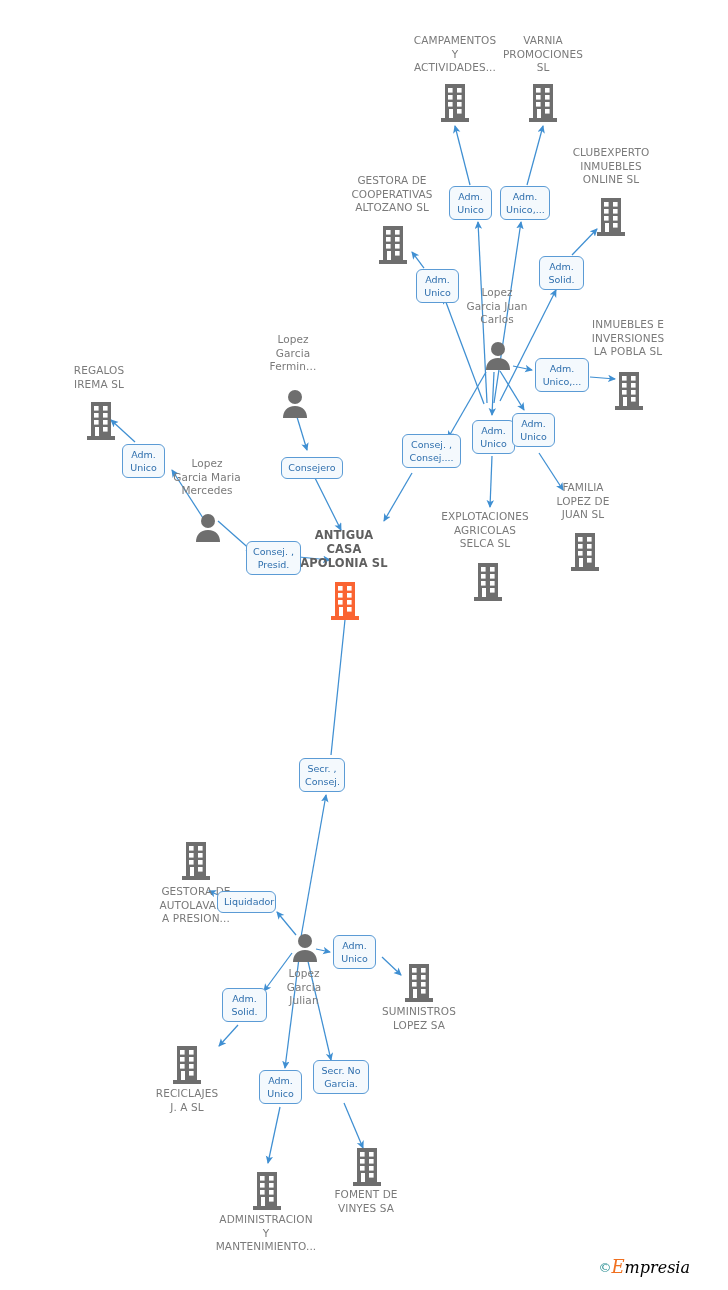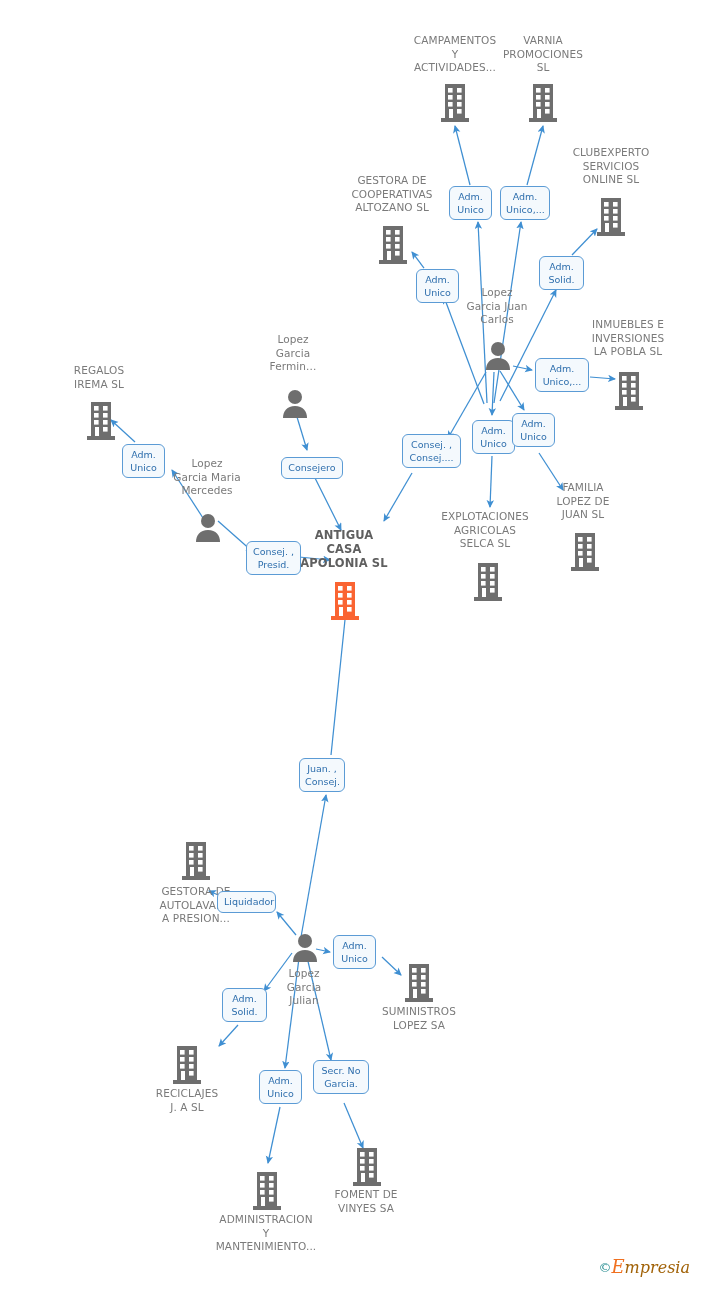--- a/index.html
+++ b/index.html
@@ -50,21 +50,21 @@
   }
   .chip.one-line{line-height:12px;padding:4px 6px;}
 
   
   #watermark{
     position:absolute;right:10px;bottom:14px;
     font-size:15px;line-height:16px;white-space:nowrap;
   }
   #watermark .c{color:#2a8f93;font-size:13px;vertical-align:1px;}
   #watermark .e{color:#f07020;font-style:italic;font-family:"DejaVu Serif",serif;font-size:18px;}
-  #watermark .rest{color:#a16207;font-style:italic;font-family:"DejaVu Serif",serif;font-size:16px;}
+  #watermark .rest{color:#000000;font-style:italic;font-family:"DejaVu Serif",serif;font-size:16px;}
 </style>
 </head>
 <body>
 
 <div id="canvas">
 
   <svg id="edges" viewBox="0 0 728 1290">
     <defs>
       <marker id="arrow" markerWidth="7" markerHeight="7" refX="5.6" refY="3" orient="auto">
         <path d="M0,0 L6.4,3 L0,6 L1.6,3 z" fill="#3f8fd2"></path>
@@ -168,21 +168,21 @@
             <rect x="17" y="20" width="4.6" height="4.6"></rect>
       <rect x="9" y="27" width="4" height="9"></rect>
             <rect x="17" y="27" width="4.6" height="4.6"></rect>
           </g>
     </g>
       </svg>
   </div>
 
   <div class="node" style="left:611px;top:146px;">
     <div class="nlabel" style="left:0;top:0;">CLUBEXPERTO
-SERVICIOS
+INMUEBLES
 ONLINE SL</div>
   </div>
   <div class="ico" style="left:596px;top:196px;">
     <svg width="30" height="42" viewBox="0 0 30 42">
         <g fill="#6e6e6e">
       <rect x="5" y="2" width="20" height="34"></rect>
           <rect x="1" y="36" width="28" height="4"></rect>
       <g fill="#ffffff">
             <rect x="8" y="6" width="4.6" height="4.6"></rect>
             <rect x="17" y="6" width="4.6" height="4.6"></rect>
@@ -527,21 +527,21 @@
 Consej....</div>
   <div class="chip" style="left:472px;top:420px;width:43px;">Adm.
 Unico</div>
   <div class="chip" style="left:512px;top:413px;width:43px;">Adm.
 Unico</div>
   <div class="chip" style="left:122px;top:444px;width:43px;">Adm.
 Unico</div>
   <div class="chip one-line" style="left:281px;top:457px;width:62px;">Consejero</div>
   <div class="chip" style="left:246px;top:541px;width:55px;">Consej. ,
 Presid.</div>
-  <div class="chip" style="left:299px;top:758px;width:46px;">Juan. ,
+  <div class="chip" style="left:299px;top:758px;width:46px;">Secr. ,
 Consej.</div>
   <div class="chip one-line" style="left:217px;top:891px;width:59px;">Liquidador</div>
   <div class="chip" style="left:333px;top:935px;width:43px;">Adm.
 Unico</div>
   <div class="chip" style="left:222px;top:988px;width:45px;">Adm.
 Solid.</div>
   <div class="chip" style="left:259px;top:1070px;width:43px;">Adm.
 Unico</div>
   <div class="chip" style="left:313px;top:1060px;width:56px;">Secr.  No
 Garcia.</div>

